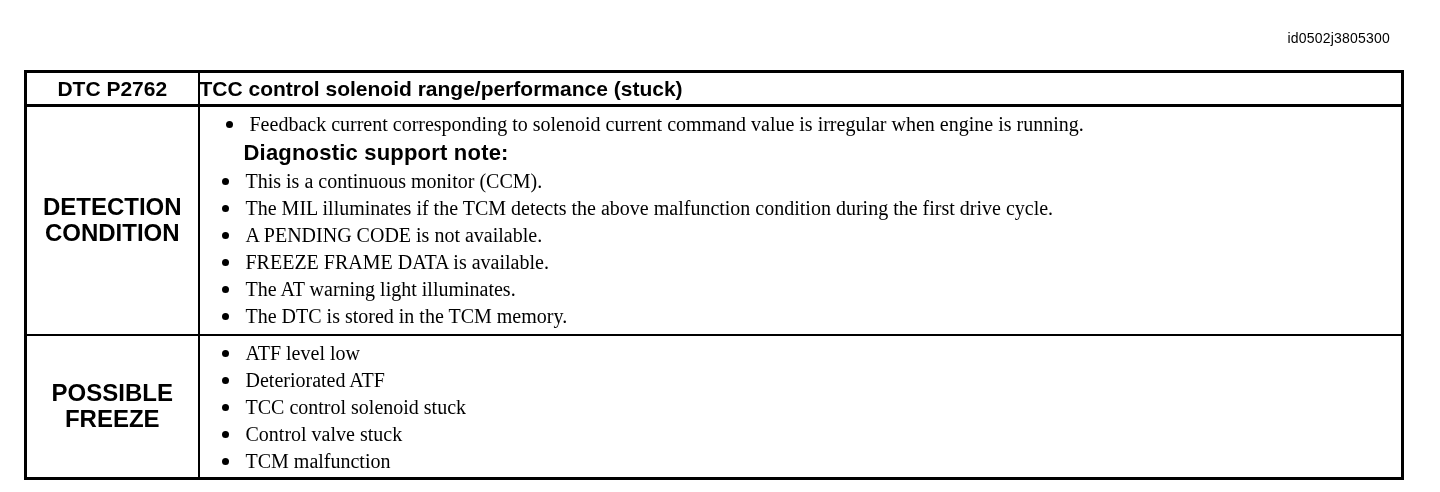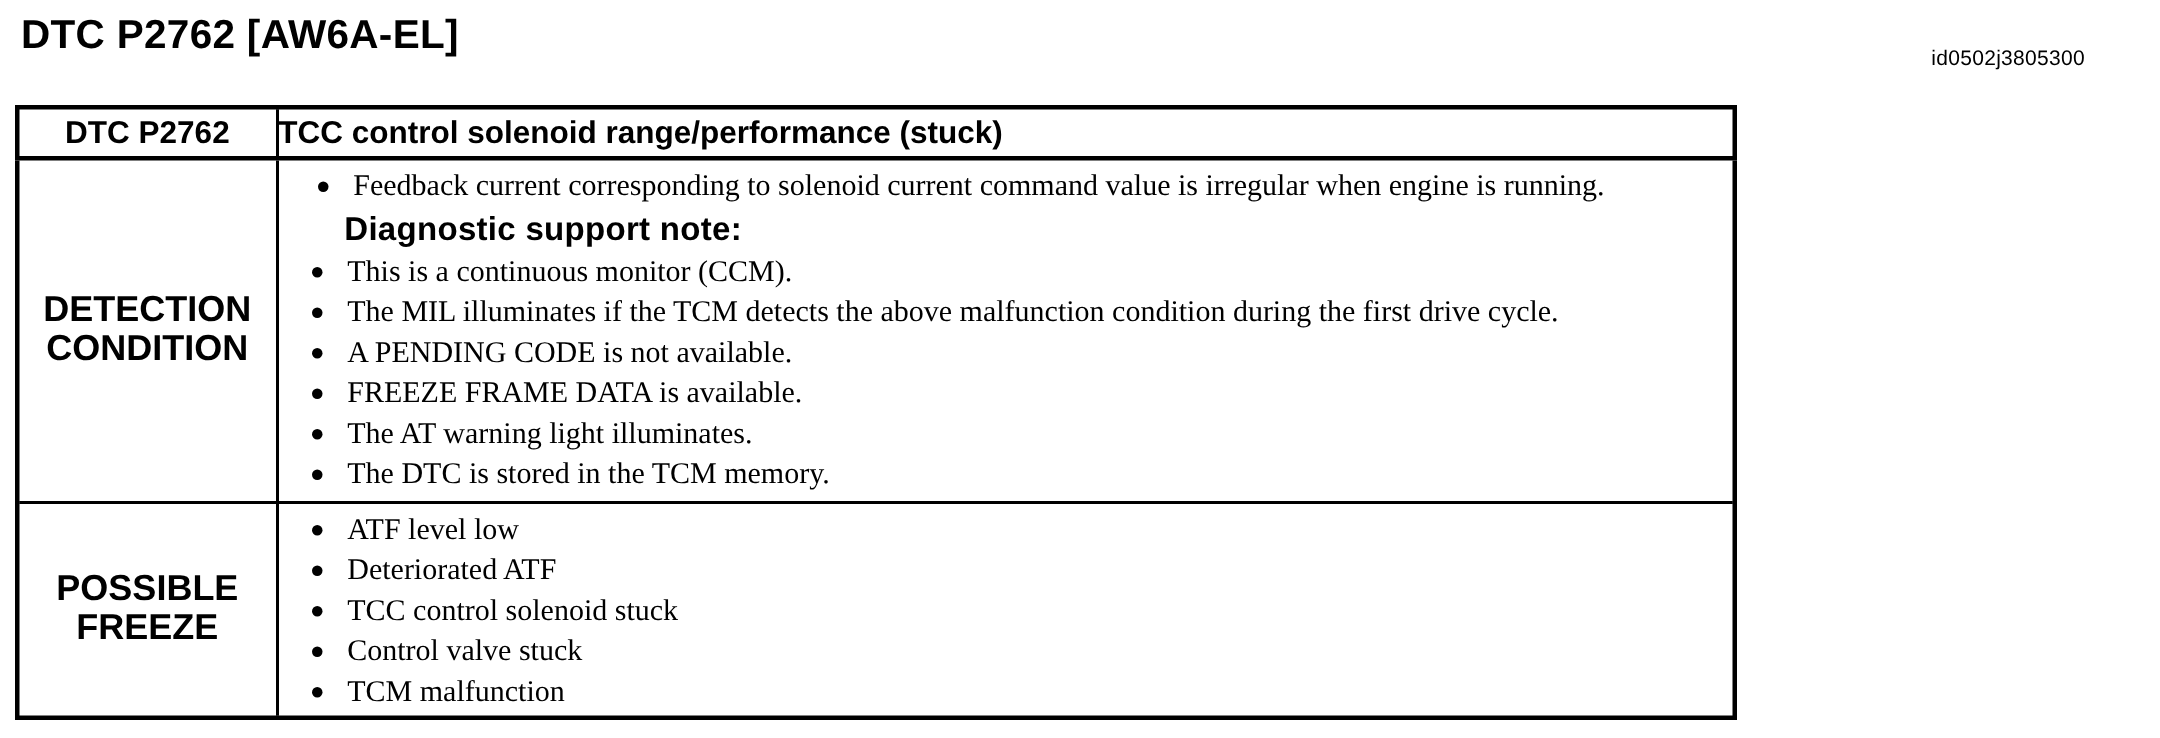--- a/index.html
+++ b/index.html
@@ -29,23 +29,23 @@
     position: absolute;
     left: 0;
     top: 30px;
     width: 1390px;
     text-align: right;
     font-size: 14px;
     letter-spacing: 0.2px;
   }
   table.dtc-table {
     position: absolute;
-    left: 10px;
+    left: 24px;
     top: 70px;
-    width: 1148px;
+    width: 1380px;
     border-collapse: collapse;
     table-layout: fixed;
     border: 3px solid #000000;
   }
   table.dtc-table th,
   table.dtc-table td {
     border: 2px solid #000000;
     margin: 0;
   }
   tr.header-row { height: 34px; }
@@ -103,21 +103,20 @@
     line-height: 30px;
     letter-spacing: 0.2px;
     margin-left: 36px;
   }
 </style>
 </head>
 <body>
 
 <div class="page">
 
-  <div class="page-title">DTC P2762 [AW6A-EL]</div>
 
   <div class="doc-id">id0502j3805300</div>
 
   <table class="dtc-table">
     <colgroup>
       <col class="label-col">
       <col>
     </colgroup>
     <tbody>
         <tr class="header-row">

